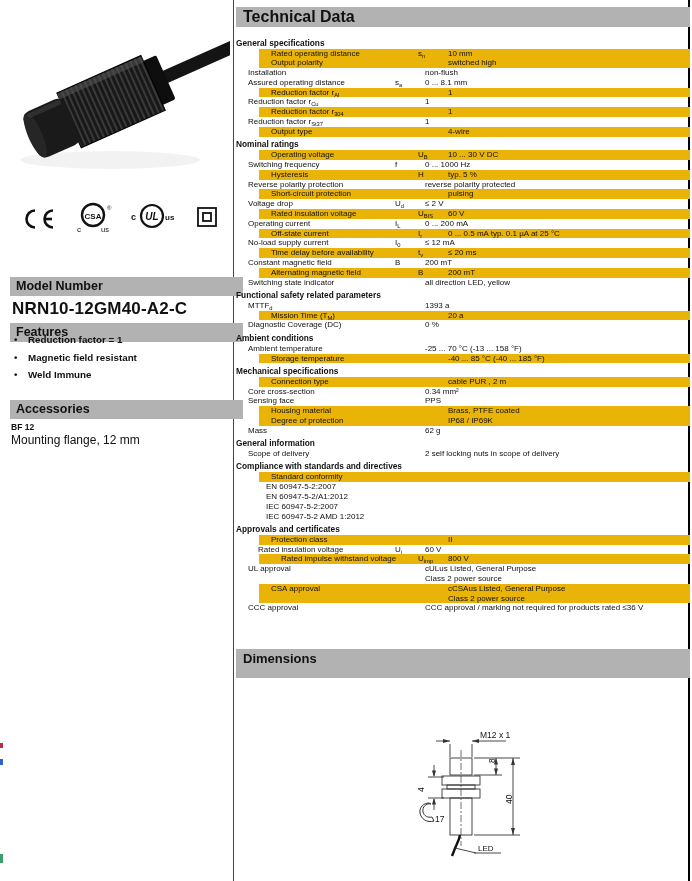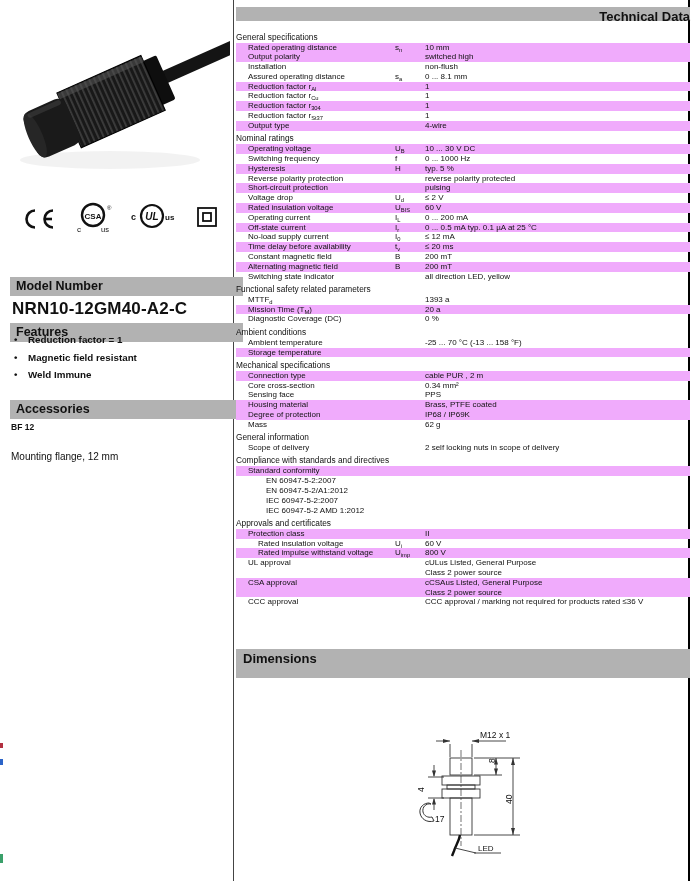--- a/index.html
+++ b/index.html
@@ -5,36 +5,36 @@
   html,body{margin:0;padding:0;background:#fff;}
   .page{position:relative;width:692px;height:881px;background:#ffffff;overflow:hidden;
         font-family:"Liberation Sans",sans-serif;color:#111;}
   
   .vdiv{position:absolute;top:0;bottom:0;width:1px;background:#444;}
   .vedge{position:absolute;top:0;bottom:0;width:2px;background:#000;}
   .edge-mark{position:absolute;left:0;}
   
   .hbar{background:#b2b2b2;color:#111;font-weight:700;box-sizing:border-box;}
   .lbar{position:absolute;left:10px;width:233px;height:19px;font-size:12.5px;line-height:19px;padding-left:6px;}
-  .tdbar{height:14px;font-size:13px;line-height:20px;padding-left:7px;margin-bottom:8px;text-align:right;}
+  .tdbar{height:20px;font-size:16px;line-height:20px;padding-left:7px;margin-bottom:8px;}
   
   .photo{position:absolute;left:10px;top:12px;}
   .logos{position:absolute;left:10px;top:200px;width:220px;height:34px;}
   .logo{position:absolute;}
   .model-number{position:absolute;left:12px;top:299px;font-size:17px;font-weight:700;letter-spacing:.2px;}
   .features-list{position:absolute;left:14px;top:334px;width:210px;margin:0;padding:0;list-style:none;}
   .features-list li{font-size:9.8px;font-weight:700;margin-bottom:6.5px;padding-left:14px;position:relative;}
   .features-list li:before{content:"•";position:absolute;left:0;top:0;font-size:9.8px;}
   .acc-name{position:absolute;left:11px;top:422px;font-size:8.5px;font-weight:700;}
-  .acc-desc{position:absolute;left:11px;top:451px;font-size:10px;}
+  .acc-desc{position:absolute;left:11px;top:433px;font-size:12px;}
   
   .right-col{position:absolute;left:236px;top:7px;width:454px;}
-  .t-sec{font-weight:400;font-size:8.3px;line-height:10px;padding:2.5px 0 1px 0;}
+  .t-sec{font-weight:700;font-size:8.3px;line-height:10px;padding:2.5px 0 1px 0;}
   .t-row{display:flex;font-size:8px;line-height:9.8px;min-height:9.8px;}
-  .t-row.g{background:#f0abfc;}
+  .t-row.g{background:#eab308;margin-left:23px;}
   .c-l{flex:0 0 159px;box-sizing:border-box;padding-left:12px;}
   .t-row.i2 .c-l{padding-left:22px;}
   .c-s{flex:0 0 30px;}
   .c-v{flex:1;}
   sub{font-size:5.8px;vertical-align:-1.5px;line-height:0;}
   
   .dimbar{position:absolute;left:236px;top:649px;width:454px;height:29px;font-size:13px;line-height:20px;padding-left:7px;}
   .dim-svg{position:absolute;left:380px;top:720px;}
   svg text{font-family:"Liberation Sans",sans-serif;fill:#111;}
 </style>
@@ -259,20 +259,21 @@
         </div>
         <div class="t-sec">Ambient conditions</div>
         <div class="t-row">
           <span class="c-l">Ambient temperature</span>
           <span class="c-s"></span>
           <span class="c-v">-25 ... 70 °C (-13 ... 158 °F)</span>
         </div>
         <div class="t-row g">
           <span class="c-l">Storage temperature</span>
           <span class="c-s"></span>
+          <span class="c-v">-40 ... 85 °C (-40 ... 185 °F)</span>
         </div>
         <div class="t-sec">Mechanical specifications</div>
         <div class="t-row g">
           <span class="c-l">Connection type</span>
           <span class="c-s"></span>
           <span class="c-v">cable PUR , 2 m</span>
         </div>
         <div class="t-row">
           <span class="c-l">Core cross-section</span>
           <span class="c-s"></span>

